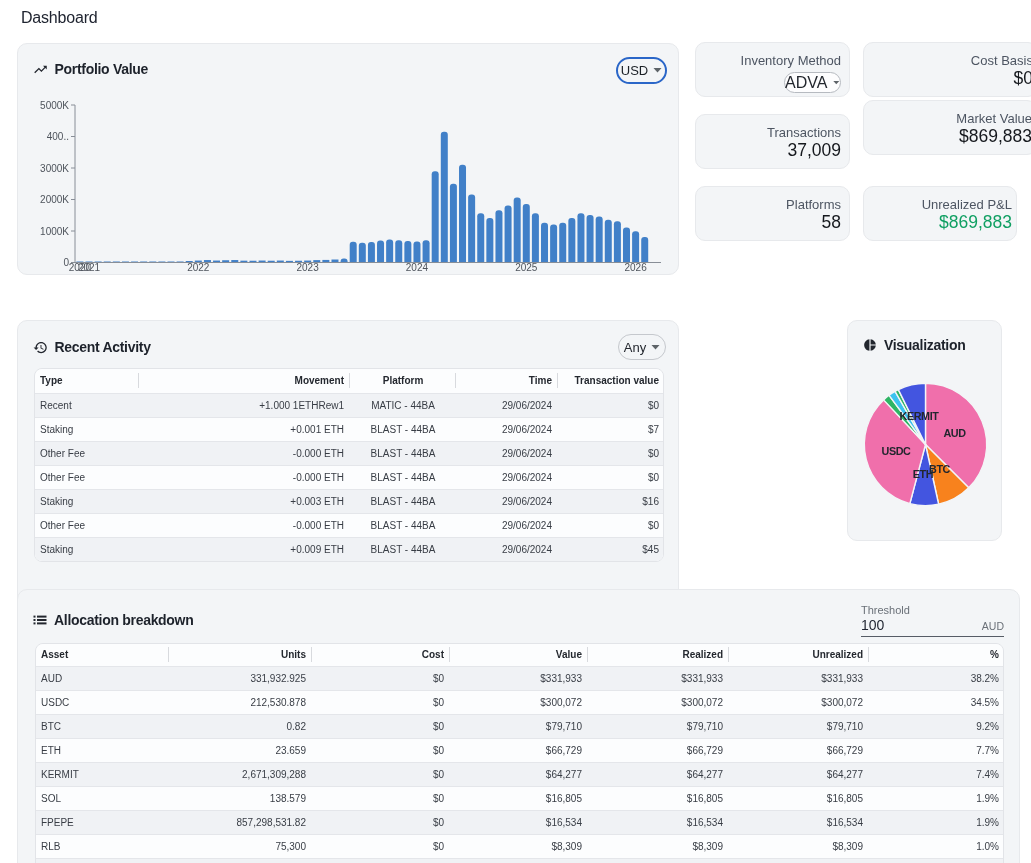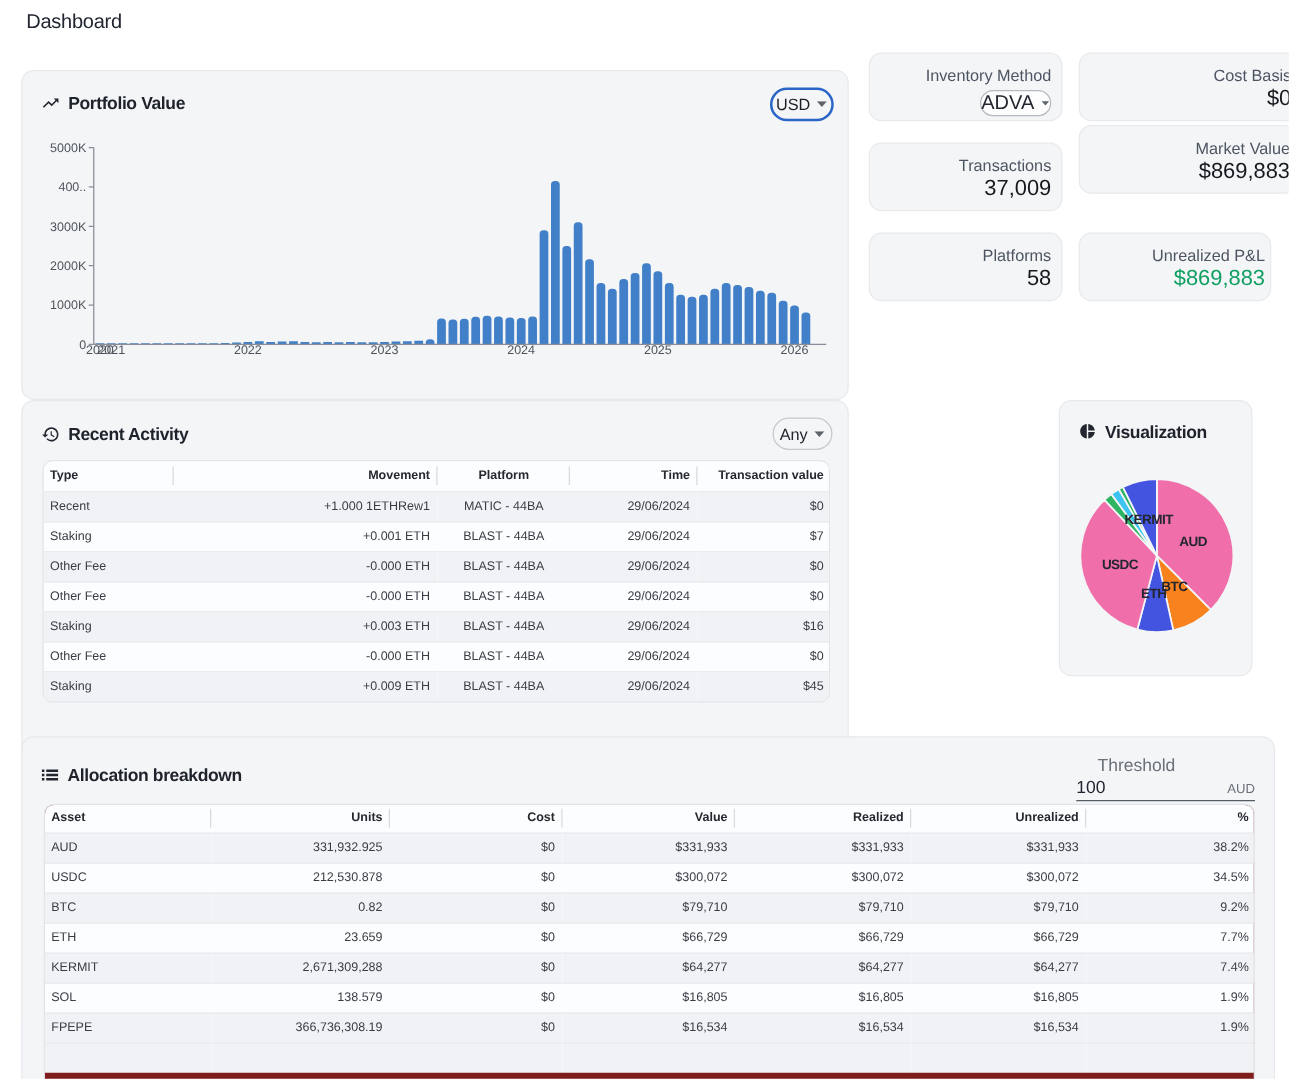--- a/index.html
+++ b/index.html
@@ -15,21 +15,21 @@
 th,td { padding:0 6px; overflow:hidden; white-space:nowrap; }
 .l { text-align:left; padding-left:5px; } .r { text-align:right; } .c { text-align:center; }
 tr.odd td { background:#f0f2f5; }
 tbody tr td { border-top:1px solid #e4e6ea; }
 .tablebox { position:absolute; border:1px solid #e2e4e8; border-radius:8px; overflow:hidden; background:#7f1d1d; }
 .sep { position:absolute; width:1px; height:15px; background:#d8dade; }
 </style></head><body>
 
 <div style="position:absolute;left:21px;top:9px;font-size:16px;letter-spacing:-0.2px;color:#202531;">Dashboard</div>
 
-<div class="card" style="left:17px;top:43px;width:662px;height:264px;margin-top:13px;">
+<div class="card" style="left:17px;top:43px;width:662px;height:232px;">
   <div class="title" style="left:14.5px;top:17px;">
       <svg width="15" height="15" viewBox="0 0 24 24" fill="#22262e">
         <path d="M16 6l2.29 2.29-4.88 4.88-4-4L2 16.59 3.41 18l6-6 4 4 6.3-6.29L22 12V6z"></path>
       </svg>
       <span>Portfolio Value</span>
     </div>
   <div class="pill" style="left:598px;top:13px;width:51px;height:27px;border:2px solid #2a66c8;">
     <span style="font-size:13px;font-weight:500;color:#1b2026;">USD</span>
       <svg width="9" height="5" viewBox="0 0 9 5">
         <polygon points="0.5,0 8.5,0 4.5,4.6" fill="#5d6368"></polygon>
@@ -273,21 +273,21 @@
         <rect x="0.5" y="2.6" width="2" height="2"></rect>
         <rect x="4" y="2.6" width="9.5" height="2"></rect>
         <rect x="0.5" y="6" width="2" height="2"></rect>
         <rect x="4" y="6" width="9.5" height="2"></rect>
         <rect x="0.5" y="9.4" width="2" height="2"></rect>
         <rect x="4" y="9.4" width="9.5" height="2"></rect>
       </svg>
       <span>Allocation breakdown</span>
     </div>
   <div style="position:absolute;right:15px;top:14px;width:143px;">
-    <div style="font-size:14px;color:#6a7078;margin-left:17px;">Threshold</div>
+    <div style="font-size:11px;color:#6a7078;">Threshold</div>
     <div style="display:flex;justify-content:space-between;align-items:baseline;border-bottom:1px solid #565c66;padding:1px 0 3px 0;">
       <span style="font-size:14px;color:#1f2430;">100</span>
       <span style="font-size:10.5px;color:#6a7078;">AUD</span>
     </div>
   </div>
   <div class="tablebox" style="left:17px;top:53px;width:969px;height:236px;">
     <table id="alloctab" style="width:969px;">
       <colgroup>
           <col style="width:133px">
           <col style="width:143px">
@@ -358,26 +358,35 @@
             <td class="l">SOL</td>
             <td class="r">138.579</td>
             <td class="r">$0</td>
             <td class="r">$16,805</td>
             <td class="r">$16,805</td>
             <td class="r">$16,805</td>
             <td class="r">1.9%</td>
           </tr>
 <tr class="odd">
             <td class="l">FPEPE</td>
-            <td class="r">366,736,308.19</td>
+            <td class="r">857,298,531.82</td>
             <td class="r">$0</td>
             <td class="r">$16,534</td>
             <td class="r">$16,534</td>
             <td class="r">$16,534</td>
             <td class="r">1.9%</td>
+          </tr>
+<tr>
+            <td class="l">RLB</td>
+            <td class="r">75,300</td>
+            <td class="r">$0</td>
+            <td class="r">$8,309</td>
+            <td class="r">$8,309</td>
+            <td class="r">$8,309</td>
+            <td class="r">1.0%</td>
           </tr>
 <tr class="odd">
             <td class="l"></td>
             <td></td>
             <td></td>
             <td></td>
             <td></td>
             <td></td>
             <td></td>
           </tr>

